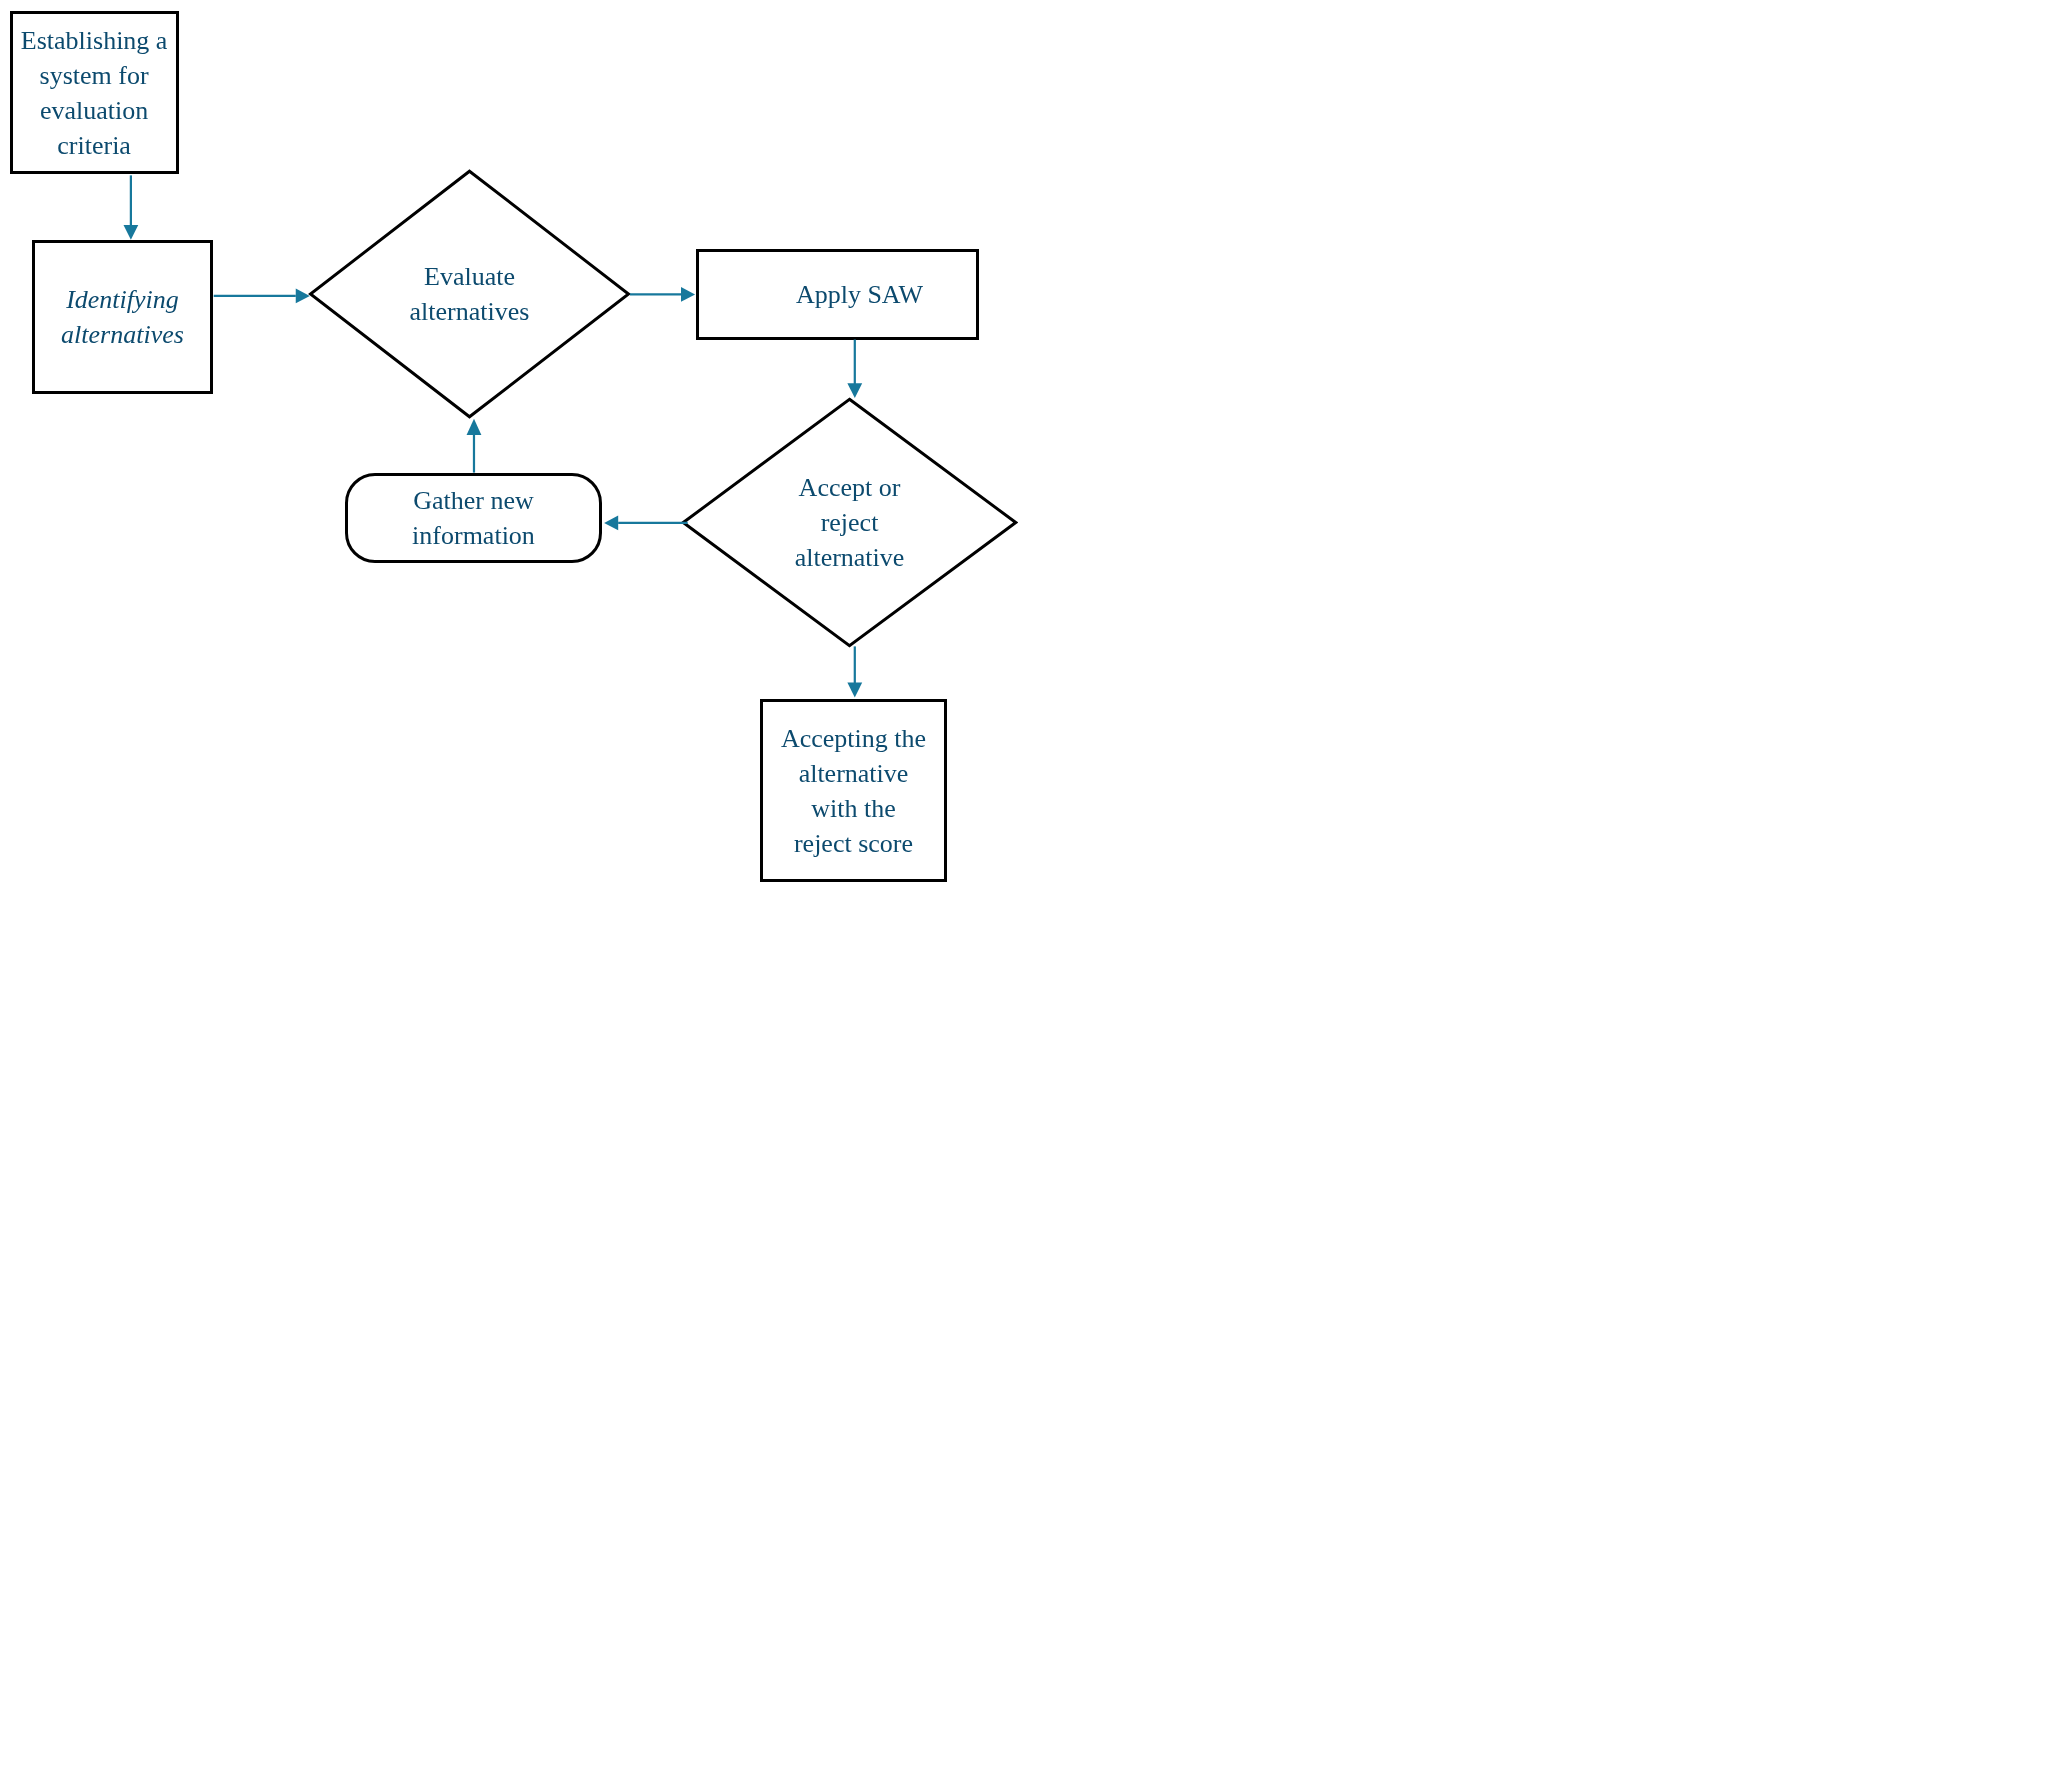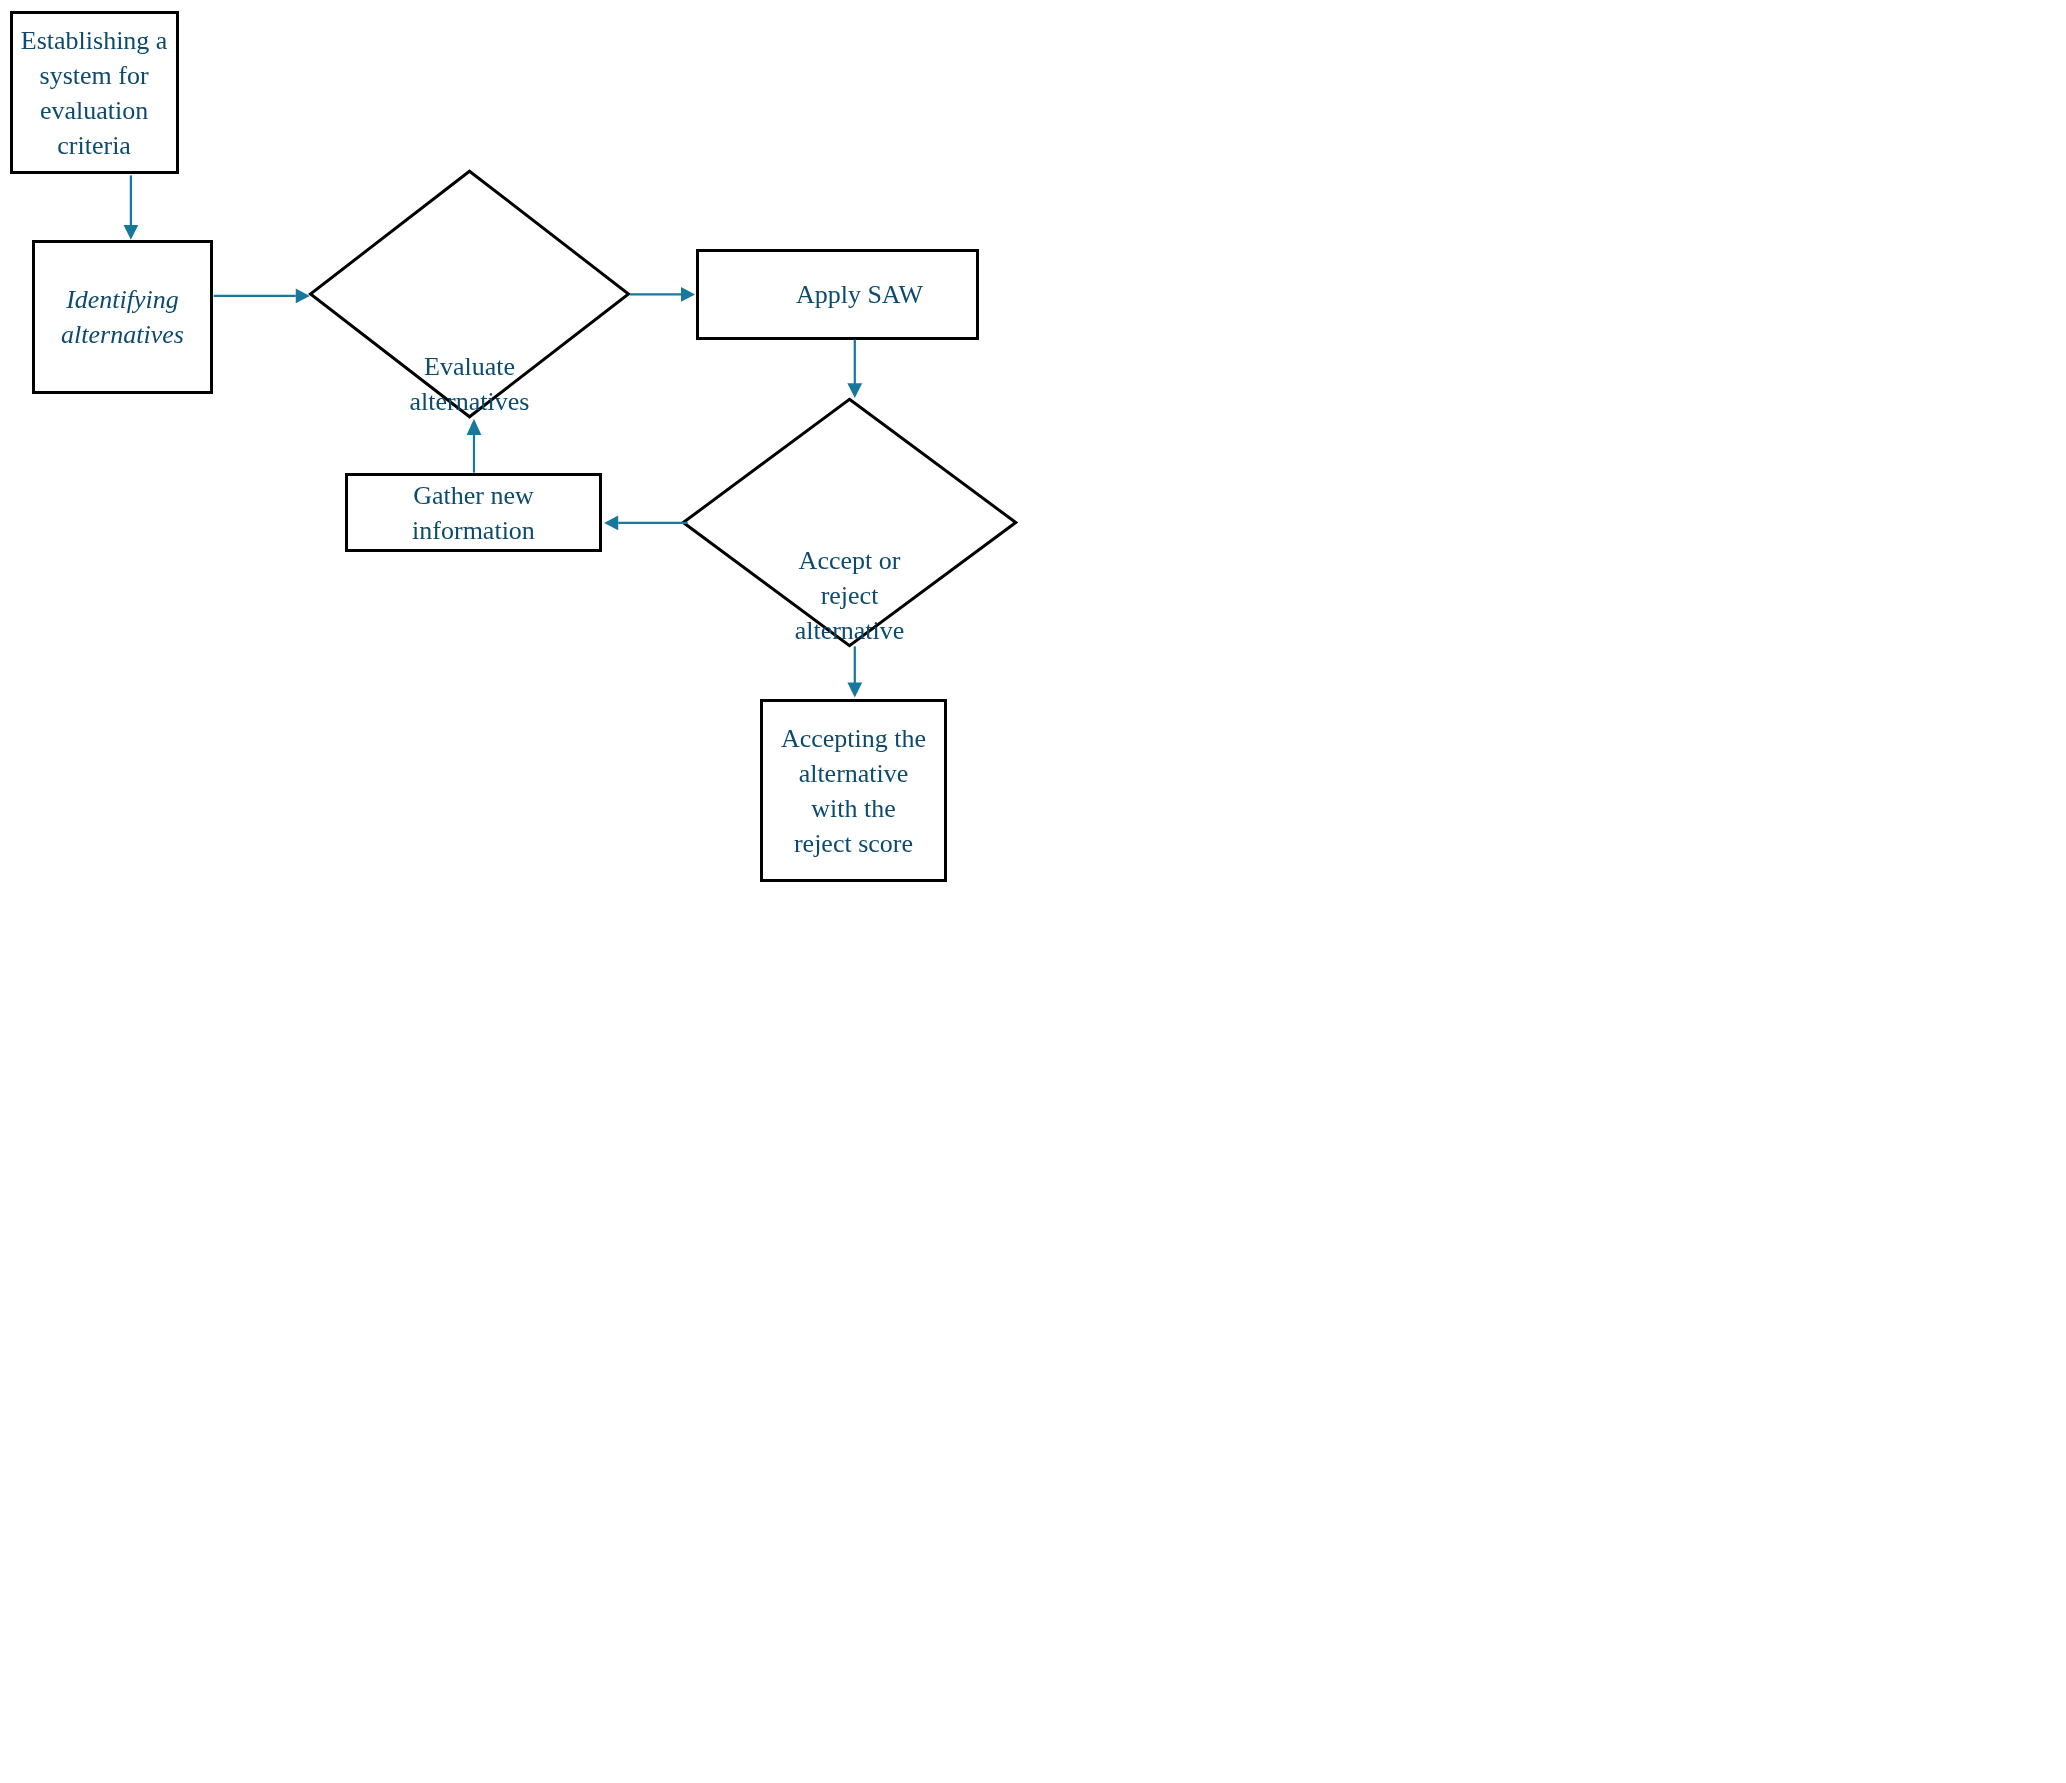--- a/index.html
+++ b/index.html
@@ -35,21 +35,21 @@
   .diamond-node {
     position: absolute;
   }
   .diamond-node svg {
     display: block;
   }
   .diamond-label {
     position: absolute;
     left: 0; top: 0; right: 0; bottom: 0;
     display: flex;
-    align-items: flex-end;
+    align-items: center;
     justify-content: center;
   }
   .edges {
     position: absolute;
     left: 0; top: 0;
     width: 1033px;
     height: 892px;
     pointer-events: none;
   }
 </style>
@@ -88,21 +88,21 @@
     <svg width="337" height="251" viewBox="0 0 455 339">
       <polygon points="227.5,3 452,169.5 227.5,336 3,169.5" fill="#ffffff" stroke="#000000" stroke-width="4"></polygon>
     </svg>
     <div class="diamond-label">
       <div class="node-label">Accept or
 reject
 alternative</div>
     </div>
   </div>
 
-  <div class="rect-node" style="left:345px; top:473px; width:257px; height:79px;">
+  <div class="rect-node" style="left:345px; top:473px; width:257px; height:90px;border-radius:30px;">
     <div class="node-label">Gather new
 information</div>
   </div>
 
   <div class="rect-node" style="left:760px; top:699px; width:187px; height:183px;">
     <div class="node-label">Accepting the
 alternative
 with the
 reject score</div>
   </div>

